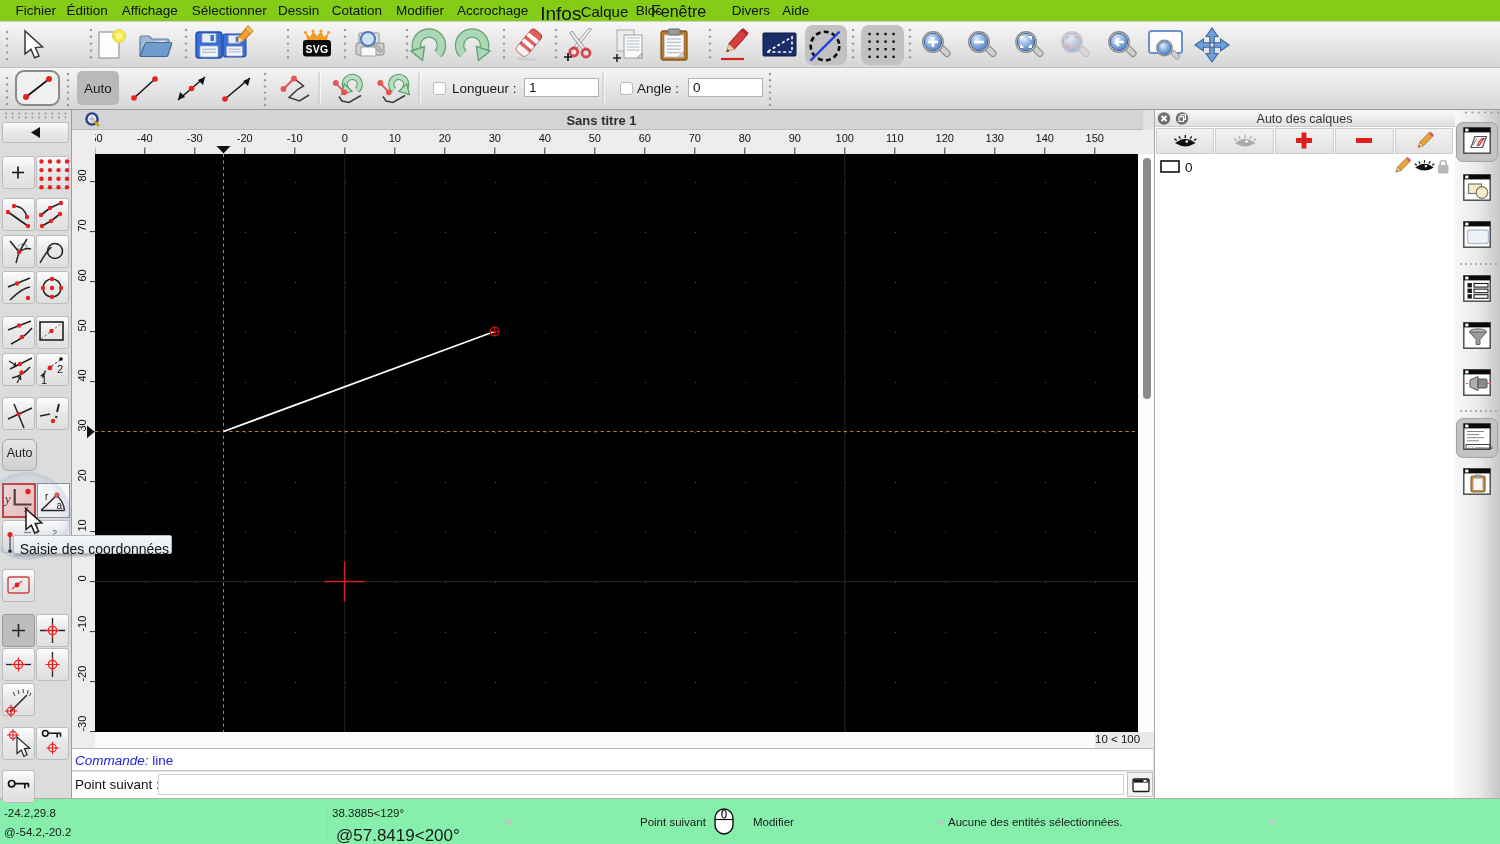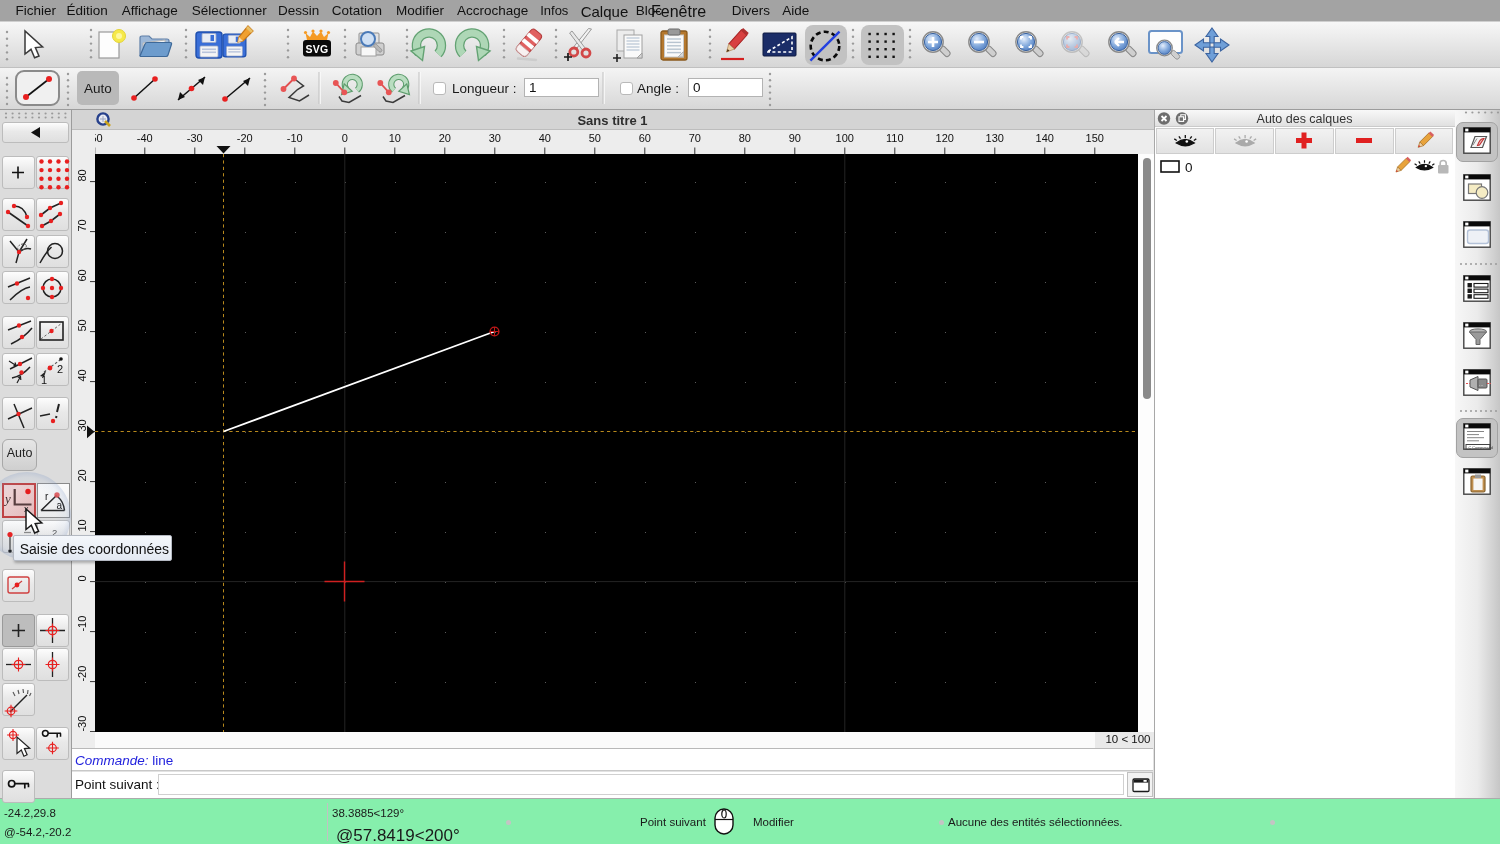--- a/index.html
+++ b/index.html
@@ -1,29 +1,29 @@
 <!DOCTYPE html>
 <html><head><meta charset="utf-8"><style>
 *{margin:0;padding:0;box-sizing:border-box}
 html,body{width:1500px;height:844px;overflow:hidden}
 body{font-family:"Liberation Sans",sans-serif;background:#e2e2e2;position:relative}
 .abs{position:absolute}
 svg{position:absolute;overflow:visible}
 .tbtn{position:absolute;background:linear-gradient(#fdfdfd,#e9e9e9 45%,#dfdfdf);border:1px solid #bcbcbc;border-radius:3px}
 </style></head><body>
-<div class="abs" style="left:0;top:0;width:1500px;height:22px;background:#a3a3a3;border-bottom:1px solid #cfcfcf">
+<div class="abs" style="left:0;top:0;width:1500px;height:22px;background:#84cc16;border-bottom:1px solid #cfcfcf">
     <span class="abs" style="left:15.5px;top:3px;font-size:13.5px;color:#111">Fichier</span>
     <span class="abs" style="left:66.4px;top:3px;font-size:13.5px;color:#111">Édition</span>
     <span class="abs" style="left:121.8px;top:3px;font-size:13.5px;color:#111">Affichage</span>
     <span class="abs" style="left:191.8px;top:3px;font-size:13.5px;color:#111">Sélectionner</span>
     <span class="abs" style="left:278px;top:3px;font-size:13.5px;color:#111">Dessin</span>
     <span class="abs" style="left:331.8px;top:3px;font-size:13.5px;color:#111">Cotation</span>
     <span class="abs" style="left:395.9px;top:3px;font-size:13.5px;color:#111">Modifier</span>
     <span class="abs" style="left:456.9px;top:3px;font-size:13.5px;color:#111">Accrochage</span>
-    <span class="abs" style="left:540.2px;top:3px;font-size:13px;color:#111">Infos</span>
+    <span class="abs" style="left:540.2px;top:3px;font-size:19px;color:#111">Infos</span>
     <span class="abs" style="left:580.7px;top:3px;font-size:15px;color:#111">Calque</span>
     <span class="abs" style="left:635.8px;top:3px;font-size:13.5px;color:#111">Bloc</span>
     <span class="abs" style="left:651px;top:3px;font-size:16px;color:#111">Fenêtre</span>
     <span class="abs" style="left:731.7px;top:3px;font-size:13.5px;color:#111">Divers</span>
     <span class="abs" style="left:782.2px;top:3px;font-size:13.5px;color:#111">Aide</span>
   </div>
 <div class="abs" style="left:0;top:22px;width:1500px;height:46px;background:linear-gradient(#f7f7f7,#d6d6d6);border-bottom:1px solid #c0c0c0">
     <svg style="left:0;top:0" width="1500" height="46" viewBox="0 0 1500 46">
       <circle cx="91" cy="8.0" r="1.2" fill="#9a9a9a"></circle>
       <circle cx="91" cy="14.8" r="1.2" fill="#9a9a9a"></circle>
@@ -350,21 +350,21 @@
       <circle cx="388.8" cy="92.3" r="2.9" fill="#e85555"></circle>
 <path d="M383 96.5 L386 101 L393 102.5 L405 95.5" fill="none" stroke="#3a3a3a" stroke-width="1.5"></path>
     </g>
   </svg>
 <div class="abs" style="left:433px;top:82px;width:13px;height:13px;background:#fff;border:1px solid #b9b9b9;border-radius:3px"></div>
 <div class="abs" style="left:452px;top:81px;font-size:13.5px;color:#1a1a1a">Longueur :</div>
 <div class="abs" style="left:524px;top:78px;width:75px;height:19px;background:#fff;border:1px solid #b3b3b3;font-size:13.5px;color:#111;padding:1px 0 0 4px">1</div>
 <div class="abs" style="left:620px;top:82px;width:13px;height:13px;background:#fff;border:1px solid #b9b9b9;border-radius:3px"></div>
 <div class="abs" style="left:637px;top:81px;font-size:13.5px;color:#1a1a1a">Angle :</div>
 <div class="abs" style="left:688px;top:78px;width:75px;height:19px;background:#fff;border:1px solid #b3b3b3;font-size:13.5px;color:#111;padding:1px 0 0 4px">0</div>
-<div class="abs" style="left:71px;top:110px;width:1083px;height:20px;background:#d4d4d4;border-bottom:1px solid #bdbdbd">
+<div class="abs" style="left:60px;top:110px;width:1083px;height:20px;background:#d4d4d4;border-bottom:1px solid #bdbdbd">
 <svg style="left:25px;top:2px" width="16" height="16" viewBox="0 0 16 16">
 <circle cx="7" cy="7" r="5.6" fill="#e8eaf2" stroke="#27418c" stroke-width="2.4"></circle>
 <path d="M9 9 L14 14" stroke="#caa21e" stroke-width="2.6"></path>
       <path d="M4 7 L10 7 M7 4 L7 10" stroke="#9aa4c0" stroke-width="1"></path>
 </svg>
 <div class="abs" style="left:0;width:1083px;top:3px;text-align:center;font-size:13px;font-weight:bold;color:#2e2e2e">Sans titre 1</div>
   </div>
 <svg style="left:0;top:0" width="1500" height="844" viewBox="0 0 1500 844">
     <rect x="71" y="130" width="1083" height="24" fill="#ededed"></rect>
     <clipPath id="hrc">
@@ -691,21 +691,21 @@
     <line x1="223.5" y1="154" x2="223.5" y2="732" stroke="#b8891c" stroke-width="1" stroke-dasharray="3.2 3.2"></line>
     <line x1="95" y1="431.5" x2="1138" y2="431.5" stroke="#b8891c" stroke-width="1" stroke-dasharray="3.2 3.2"></line>
     <line x1="223.5" y1="431.5" x2="494.5" y2="331.5" stroke="#fff" stroke-width="1.7"></line>
     <circle cx="494.5" cy="331.5" r="4.4" fill="none" stroke="#c01818" stroke-width="1.4"></circle>
     <path d="M490.1 331.5 L498.9 331.5 M494.5 327.1 L494.5 335.9" stroke="#c01818" stroke-width="1"></path>
   </svg>
 <div class="abs" style="left:1138px;top:154px;width:15.5px;height:578px;background:#fdfdfd"></div>
 <div class="abs" style="left:1143px;top:158px;width:8px;height:241px;background:#8a8a8a;border-radius:4px"></div>
 <div class="abs" style="left:71px;top:732px;width:24px;height:15.5px;background:#ededed"></div>
 <div class="abs" style="left:95px;top:732px;width:1000px;height:15.5px;background:#fafafa"></div>
-<div class="abs" style="left:1095px;top:732px;width:58.5px;height:15.5px;background:#e9e9e9;font-size:11.5px;color:#111;text-align:right;padding:1px 3px 0 0">10 &lt; 100</div>
+<div class="abs" style="left:1095px;top:732px;width:58.5px;height:15.5px;background:#e9e9e9;font-size:11.5px;color:#111;padding:1px 3px 0 0">10 &lt; 100</div>
 <div class="abs" style="left:71px;top:110px;width:1px;height:688px;background:#9c9c9c"></div>
 <div class="abs" style="left:1153.5px;top:110px;width:1px;height:688px;background:#a8a8a8"></div>
 <div class="abs" style="left:72px;top:747.5px;width:1081px;height:23px;background:#fff;border-top:1px solid #b8b8b8;border-bottom:1px solid #c8c8c8">
 <span class="abs" style="left:3px;top:4px;font-size:13.5px;color:#2222dd"><i>Commande:</i> line</span>
   </div>
 <div class="abs" style="left:72px;top:771.5px;width:1081px;height:26px;background:#fff">
 <span class="abs" style="left:3px;top:5px;font-size:13.5px;color:#111">Point suivant :</span>
 <span class="abs" style="left:86px;top:2px;width:966px;height:21px;background:#fff;border:1px solid #d0d0d0"></span>
 <span class="abs" style="left:1055px;top:0px;width:26px;height:25px;background:#f2f2f2;border:1px solid #c0c0c0">
 <svg style="left:4px;top:5px" width="18" height="15" viewBox="0 0 18 15">
@@ -909,21 +909,21 @@
     <path d="M46.2 748 L58.8 748 M52.5 741.7 L52.5 754.3" stroke="#e82020" stroke-width="1.1"></path>
     <g transform="translate(8,780) scale(1.05)" stroke="#111" fill="none" stroke-width="1.6">
 <circle cx="3.5" cy="3.5" r="3"></circle>
       <path d="M6.5 3.5 L20 3.5 M16 3.5 L16 8 M19.5 3.5 L19.5 7"></path>
     </g>
   </svg>
 <div class="abs" style="left:-17px;top:472px;width:88px;height:88px;border-radius:50%;background:radial-gradient(circle, rgba(150,175,215,0.03) 45%, rgba(145,170,210,0.12) 62%, rgba(105,135,190,0.34) 78%, rgba(115,145,200,0.14) 87%, rgba(130,160,210,0) 95%)"></div>
 <svg style="left:24px;top:508px" width="20" height="28" viewBox="0 0 20 28">
     <path d="M2 1 L2 21.5 L7.3 17.2 L10.6 25 L14.6 23.3 L11.2 15.6 L17.8 15 Z" fill="#fff" stroke="#1a1a1a" stroke-width="1.5"></path>
   </svg>
-<div class="abs" style="left:12.7px;top:534.7px;width:159px;height:26px;background:linear-gradient(#f4f7fb,#e3e9f2);border:1px solid #b4b9c2;border-radius:2px;box-shadow:1px 2px 3px rgba(0,0,0,.28);font-size:14px;color:#111;padding:5px 0 0 6px;white-space:nowrap">Saisie des coordonnées</div>
+<div class="abs" style="left:12.7px;top:534.7px;width:159px;height:19px;background:linear-gradient(#f4f7fb,#e3e9f2);border:1px solid #b4b9c2;border-radius:2px;box-shadow:1px 2px 3px rgba(0,0,0,.28);font-size:14px;color:#111;padding:5px 0 0 6px;white-space:nowrap">Saisie des coordonnées</div>
 <div class="abs" style="left:1154.5px;top:110px;width:300px;height:688px;background:#fff"></div>
 <div class="abs" style="left:1154.5px;top:110px;width:300px;height:17px;background:linear-gradient(#f8f8f8,#e0e0e0);border-bottom:1px solid #cacaca">
 <div class="abs" style="left:0;width:300px;top:2px;text-align:center;font-size:12.5px;color:#333">Auto des calques</div>
   </div>
 <svg style="left:1156px;top:110px" width="60" height="17" viewBox="0 0 60 17">
 <circle cx="8" cy="8.5" r="6.2" fill="#6e6e6e"></circle>
     <path d="M5.5 6 L10.5 11 M10.5 6 L5.5 11" stroke="#fff" stroke-width="1.8"></path>
 <circle cx="26" cy="8.5" r="6.2" fill="#6e6e6e"></circle>
     <rect x="23" y="6.8" width="4.6" height="4.6" fill="none" stroke="#fff" stroke-width="1.1"></rect>
     <path d="M24.8 6.6 L24.8 4.8 L29.4 4.8 L29.4 9.4 L27.8 9.4" fill="none" stroke="#fff" stroke-width="1.1"></path>

